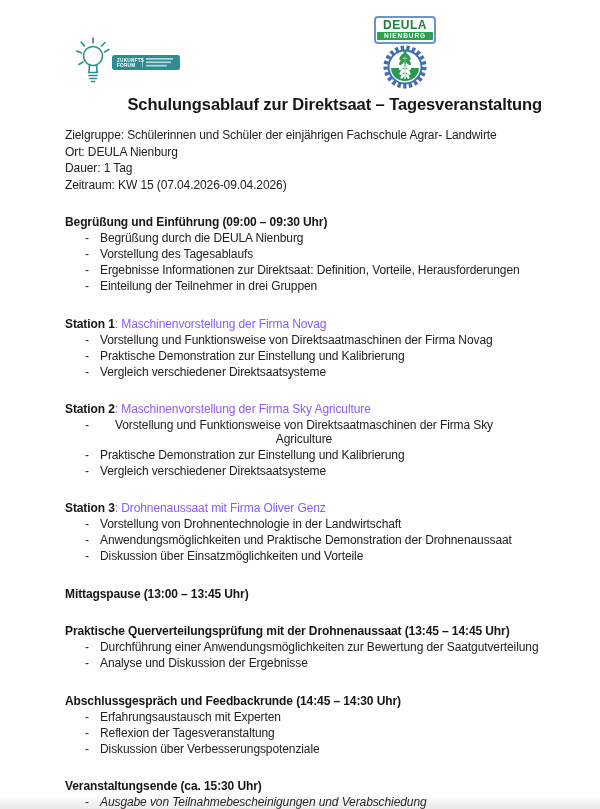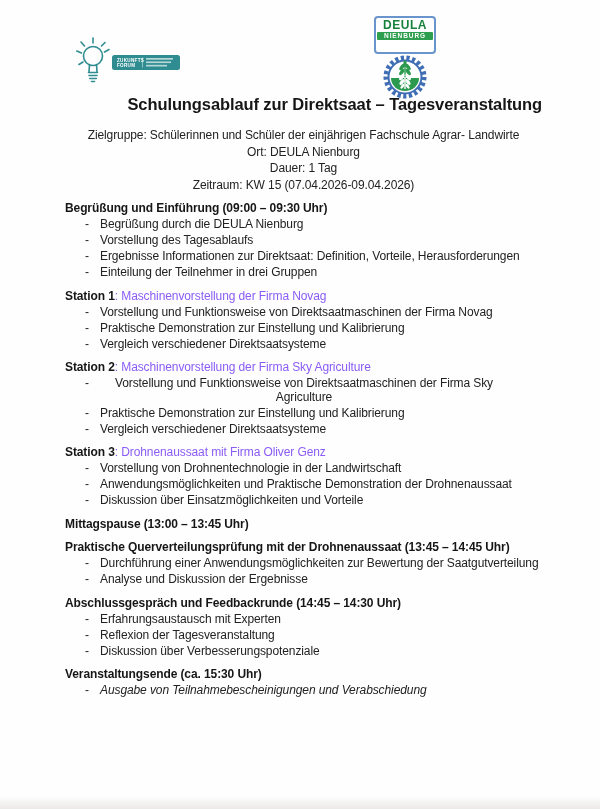--- a/index.html
+++ b/index.html
@@ -5,29 +5,29 @@
   html,body{margin:0;padding:0;}
   body{
     width:600px;height:809px;background:#fefefe;
     font-family:"Liberation Sans",sans-serif;color:#222;
     font-size:12px;letter-spacing:-0.1px;position:relative;overflow:hidden;
   }
   .page{position:relative;width:600px;height:809px;}
   .header{position:relative;height:93px;}
   .zf-logo{position:absolute;left:76px;top:36px;width:108px;height:54px;}
   .deula-logo{position:absolute;left:374px;top:16px;width:62px;text-align:center;}
-  .deula-box{border:2px solid #6a94cc;border-radius:4px;background:#fff;padding:1px 1px 12px 1px;}
+  .deula-box{border:2px solid #6a94cc;border-radius:4px;background:#fff;padding:1px 1px 2px 1px;}
   .deula-name{color:#17823b;font-weight:bold;font-size:12px;letter-spacing:0.5px;line-height:12px;}
   .deula-city{background:#2e9e4f;color:#fff;font-weight:bold;font-size:6.5px;letter-spacing:0.9px;line-height:8px;border-radius:1px;margin-top:1px;}
   .deula-gear{margin-top:-2px;}
   .title{margin:2px 58px 0 65px;font-size:16.5px;font-weight:bold;color:#161616;white-space:nowrap;line-height:19px;text-align:right;}
   .meta{margin:15px 58px 0 65px;}
-  .meta-line{line-height:13.5px;margin-bottom:3px;white-space:nowrap;text-align:center;}
+  .meta-line{line-height:13.5px;margin-bottom:3px;white-space:nowrap;}
   .content{margin:0 40px 0 65px;}
-  .sec{margin-top:10px;}
+  .sec{margin-top:24px;}
   .sec-heading{font-weight:bold;color:#161616;line-height:13.5px;margin-bottom:2.5px;white-space:nowrap;}
   .sec-heading .rest{font-weight:normal;color:#8b5cf6;}
   .sec-para{font-weight:bold;color:#161616;line-height:13.5px;max-width:492px;letter-spacing:-0.25px;margin-bottom:2.5px;}
   .bullet{display:flex;padding-left:20px;line-height:13.5px;margin-bottom:2.5px;}
   .dash{width:15px;flex:none;}
   .btxt{flex:1;white-space:nowrap;}
   .btxt.wrap{white-space:normal;max-width:408px;text-align:center;}
   .btxt.italic{font-style:italic;}
   .page-edge{position:absolute;left:0;right:0;bottom:0;height:13px;background:linear-gradient(rgba(0,0,0,0),rgba(116,110,100,0.14));}
 </style>

